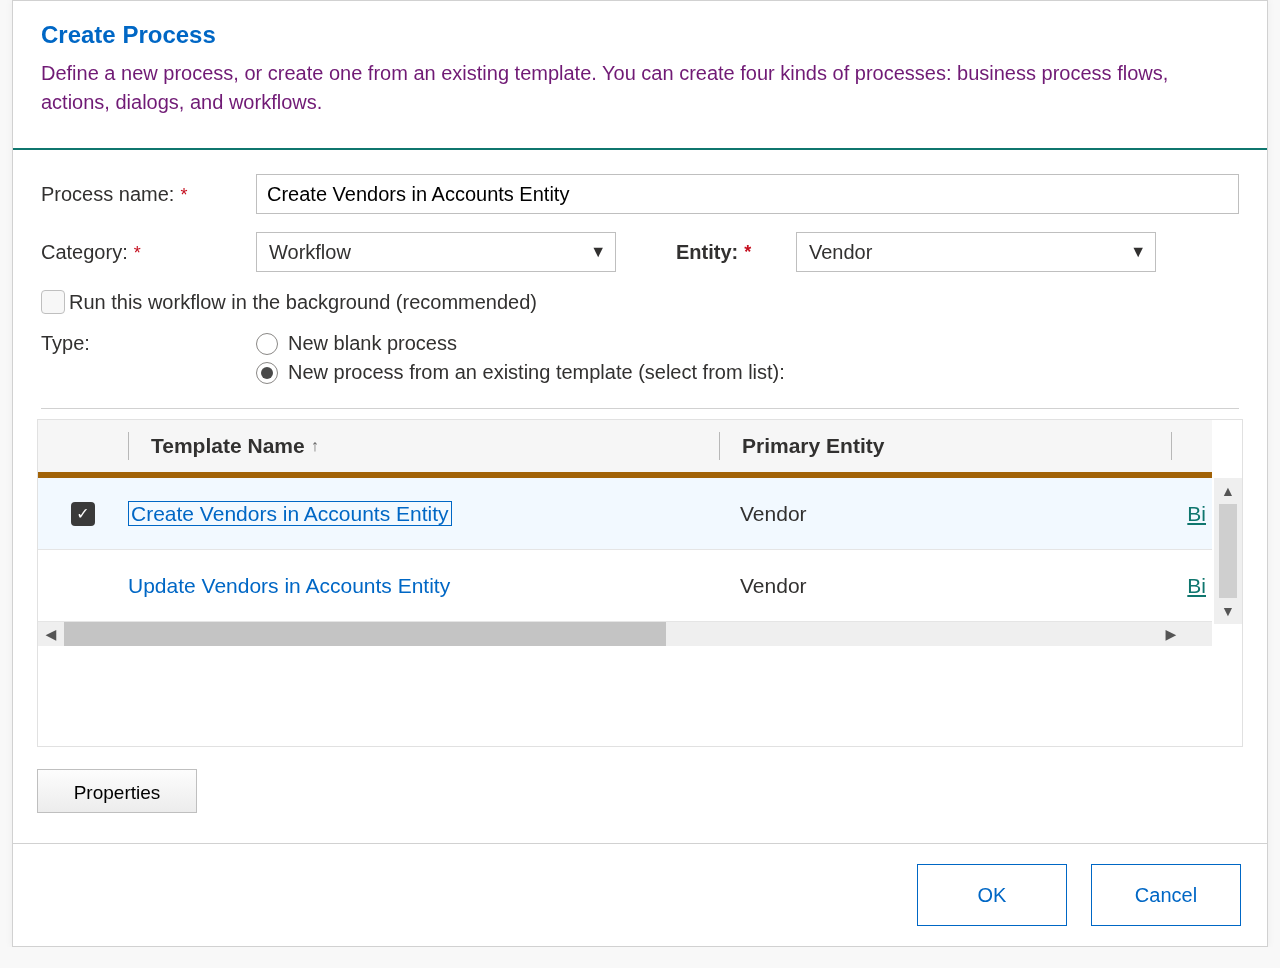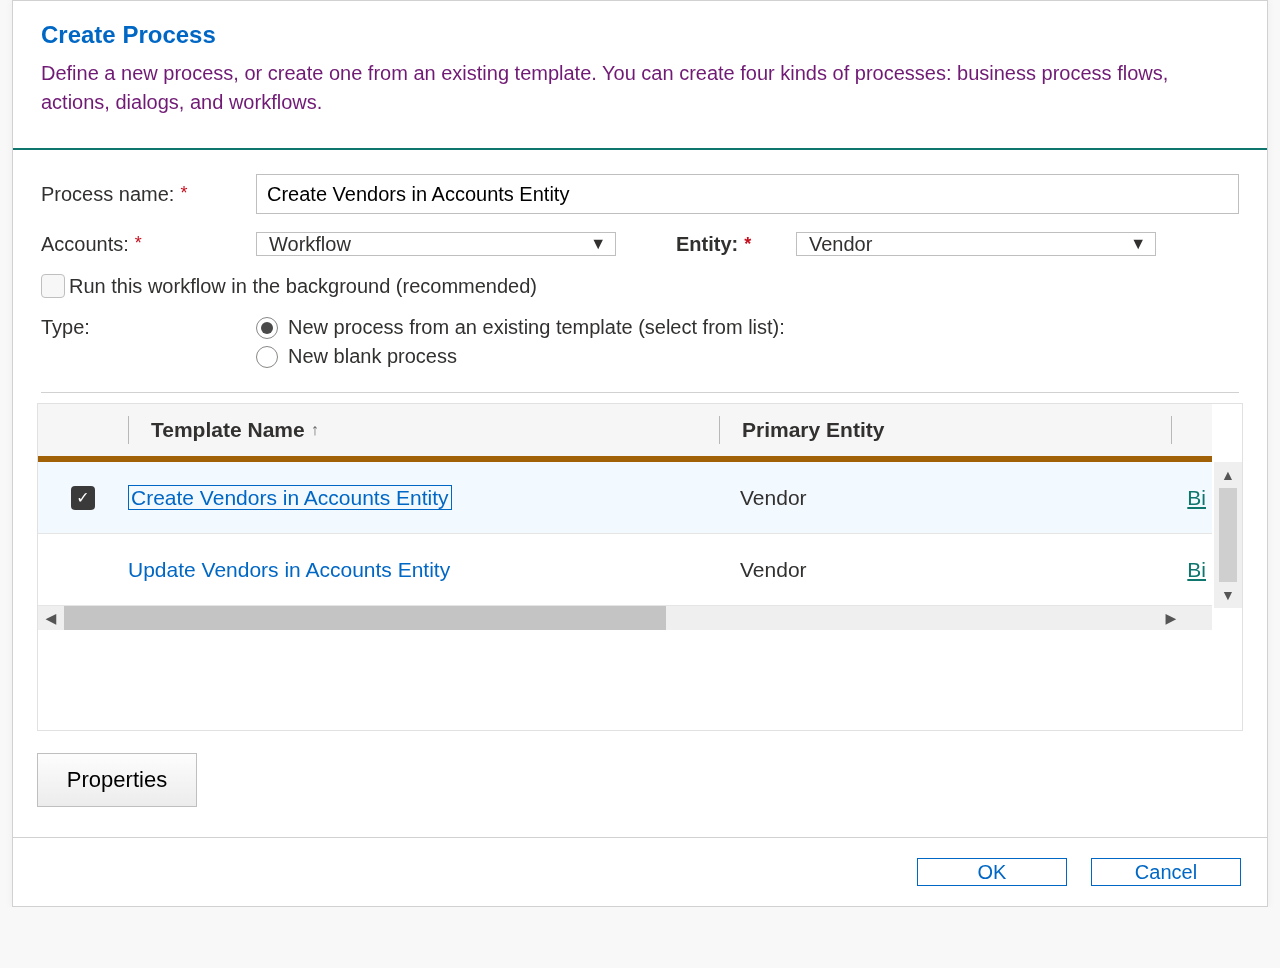--- a/index.html
+++ b/index.html
@@ -40,21 +40,21 @@
   }
   .row {
     display: flex;
     align-items: center;
     margin-bottom: 18px;
   }
   .label-cell {
     width: 215px;
     font-size: 20px;
     display: flex;
-    align-items: flex-start;
+    align-items: flex-end;
     gap: 6px;
   }
   .req {
     color: #c50f1f;
     font-size: 18px;
   }
   .field-cell { flex: 1; }
   .field-cell.short { flex: 0 0 360px; }
   .entity-label-cell {
     width: 180px;
@@ -70,21 +70,21 @@
     height: 40px;
     border: 1px solid #bfbfbf;
     padding: 4px 10px;
     font-size: 20px;
     font-family: inherit;
     background: #fff;
   }
   .select-wrap {
     position: relative;
     width: 100%;
-    height: 24px;
+    height: 40px;
   }
   .select-wrap .select-display {
     width: 100%;
     height: 100%;
     border: 1px solid #bfbfbf;
     padding: 5px 36px 5px 12px;
     font-size: 20px;
     background: #fff;
     display: flex;
     align-items: center;
@@ -289,41 +289,41 @@
   .hscroll .end-spacer { width: 28px; }
 
   .template-empty {
     height: 100px;
   }
 
   .properties-row {
     padding: 22px 24px 0 24px;
   }
   .btn-properties {
-    height: 54px;
+    height: 44px;
     min-width: 160px;
     padding: 12px 18px;
-    font-size: 22px;
+    font-size: 19px;
     background: linear-gradient(#fdfdfd, #ececec);
     border: 1px solid #bfbfbf;
     cursor: pointer;
     font-family: inherit;
   }
 
   .footer {
     margin-top: 30px;
     border-top: 1px solid #d1d1d1;
     padding: 20px 26px;
     display: flex;
     justify-content: flex-end;
     gap: 24px;
   }
   .btn-footer {
     min-width: 150px;
-    height: 28px;
+    height: 62px;
     background: #fff;
     border: 1px solid #0067c5;
     color: #0067c5;
     font-size: 20px;
     cursor: pointer;
     font-family: inherit;
   }
   .relwrap { position: relative; margin-right: 30px; }
 
   .sort-arrow { font-size: 16px; color:#6b6b6b; }
@@ -345,21 +345,21 @@
         <span>Process name:</span>
         <span class="req">*</span>
       </div>
       <div class="field-cell">
         <input type="text" class="text-input" value="Create Vendors in Accounts Entity" style="">
       </div>
     </div>
 
     <div class="row">
       <div class="label-cell">
-        <span>Accounts:</span>
+        <span>Category:</span>
         <span class="req">*</span>
       </div>
       <div class="field-cell short">
         <div class="select-wrap">
           <div class="select-display">Workflow</div>
           <span class="caret">▼</span>
         </div>
       </div>
 
       <div class="entity-label-cell">
@@ -376,26 +376,26 @@
 
     <div class="checkbox-row">
       <span class="checkbox-box"></span>
       <span class="checkbox-label">Run this workflow in the background (recommended)</span>
     </div>
 
     <div class="type-row">
       <div class="type-label">Type:</div>
       <div class="radios">
         <div class="radio-item">
+          <span class="radio"></span>
+          <span>New blank process</span>
+        </div>
+        <div class="radio-item">
           <span class="radio selected"></span>
           <span>New process from an existing template (select from list):</span>
-        </div>
-        <div class="radio-item">
-          <span class="radio"></span>
-          <span>New blank process</span>
         </div>
       </div>
     </div>
 
     <hr class="hr">
   </div>
 
   <div class="template-area" style="margin-top:10px;">
     <div class="relwrap">
 

